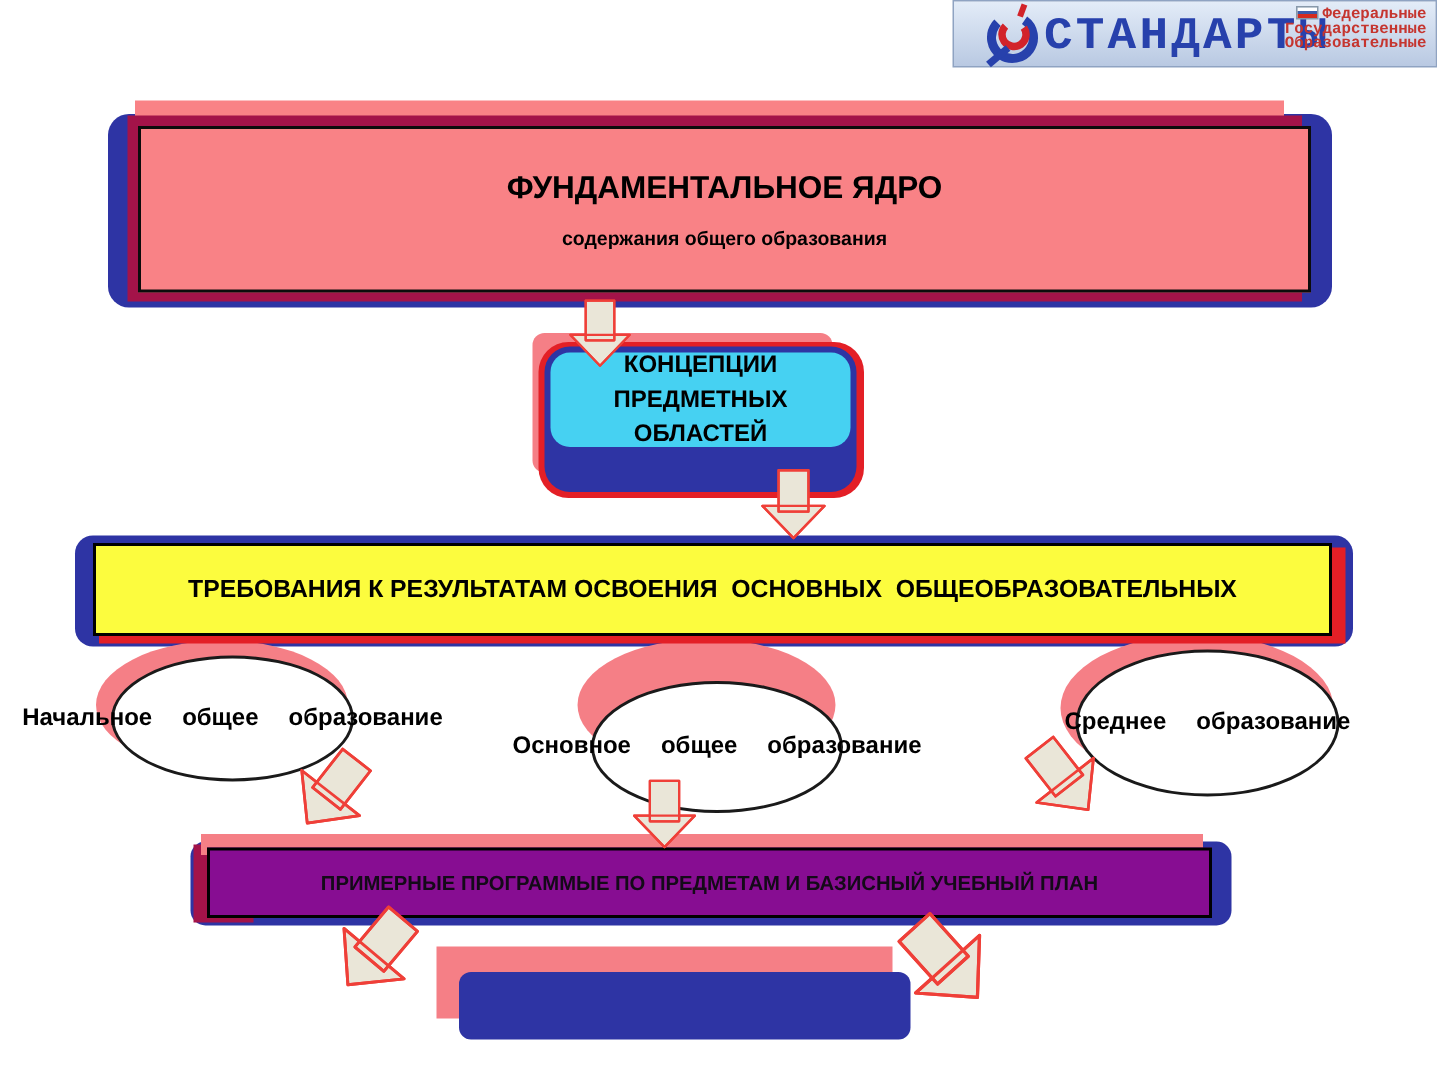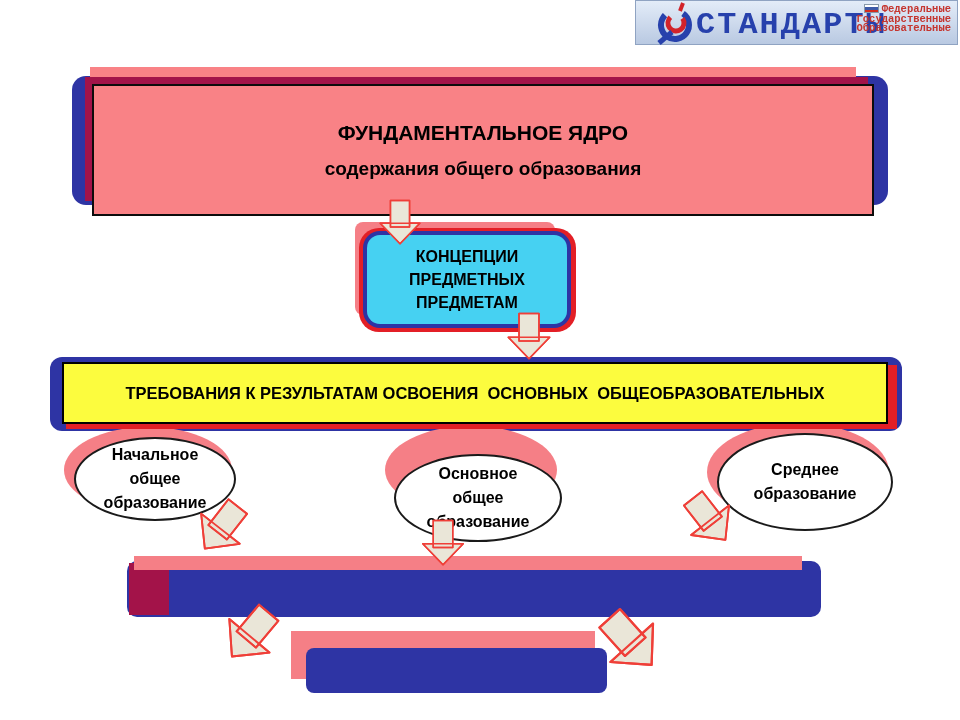--- a/index.html
+++ b/index.html
@@ -18,45 +18,45 @@
   .logo-sub{right:6px;top:3px;text-align:right;color:#c5352f;font-weight:bold;
     font-size:10.5px;line-height:9.5px;}
   .flag{display:inline-block;width:15px;height:9px;margin-right:3px;vertical-align:-1px;
     background:linear-gradient(#ffffff 0 33%,#3d5aa8 33% 66%,#d52b1e 66% 100%);
     border:1px solid #8899aa;box-sizing:border-box;}
 
   
   .fc-navy{left:72px;top:76px;width:816px;height:129px;background:#2e34a4;border-radius:14px;}
   .fc-salmon{left:90px;top:67px;width:766px;height:28px;background:#f98286;}
   .fc-crimson{left:85px;top:77px;width:783px;height:124px;background:#a31349;}
-  .fc-main{left:92px;top:84px;width:782px;height:132px;background:#f98286;
+  .fc-main{left:92px;top:84px;width:782px;height:111px;background:#f98286;
     border:2px solid #0c0c0c;display:flex;flex-direction:column;
     justify-content:center;align-items:center;gap:13px;}
   .fc-line1{font-size:21px;}
-  .fc-line2{font-size:19px;}
+  .fc-line2{font-size:13px;}
 
   
   .cn-salmon{left:355px;top:222px;width:200px;height:93px;background:#f57f86;border-radius:8px;}
   .cn-red{left:359px;top:228px;width:217px;height:104px;background:#e31f26;border-radius:20px;}
   .cn-navy{left:363px;top:231px;width:208px;height:97px;background:#2e34a4;border-radius:17px;}
-  .cn-main{left:367px;top:235px;width:200px;height:89px;background:#46d1f2;border-radius:13px;
+  .cn-main{left:367px;top:235px;width:200px;height:63px;background:#46d1f2;border-radius:13px;
     display:flex;flex-direction:column;justify-content:center;align-items:center;}
   .cn-main .txt{font-size:16px;line-height:1.45;}
 
   
   .rq-navy{left:50px;top:357px;width:852px;height:74px;background:#2e34a4;border-radius:12px;}
   .rq-red{left:66px;top:365px;width:831px;height:64px;background:#e31f26;}
   .rq-main{left:62px;top:362px;width:826px;height:62px;background:#fcfc3e;
     border:2px solid #000;display:flex;flex-direction:column;justify-content:center;align-items:center;}
   .rq-main .txt{font-size:16.5px;line-height:1.35;}
 
   
   .el-shadow{border-radius:50%;background:#f57f86;}
   .el-main{border-radius:50%;background:#ffffff;border:2px solid #1a1a1a;
-    display:flex;flex-direction:column;justify-content:center;align-items:center;}
+    display:flex;flex-direction:row;justify-content:center;align-items:center;gap:20px;}
   .el-main .txt{font-size:16px;line-height:1.5;}
   .e1-shadow{left:64px;top:427px;width:168px;height:86px;}
   .e1-main{left:74px;top:437px;width:162px;height:84px;}
   .e2-shadow{left:385px;top:426px;width:172px;height:88px;}
   .e2-main{left:394px;top:454px;width:168px;height:88px;}
   .e3-shadow{left:707px;top:423px;width:182px;height:98px;}
   .e3-main{left:717px;top:433px;width:176px;height:98px;}
 
   
   .pr-blue{left:127px;top:561px;width:694px;height:56px;background:#2e34a4;border-radius:10px;}
@@ -117,21 +117,21 @@
     <div class="txt fc-line1">ФУНДАМЕНТАЛЬНОЕ ЯДРО</div>
     <div class="txt fc-line2">содержания общего образования</div>
   </div>
 
   <div class="layer cn-salmon z1"></div>
   <div class="layer cn-red z2"></div>
   <div class="layer cn-navy z3"></div>
   <div class="layer cn-main z4">
     <div class="txt">КОНЦЕПЦИИ</div>
     <div class="txt">ПРЕДМЕТНЫХ</div>
-    <div class="txt">ПРЕДМЕТАМ</div>
+    <div class="txt">ОБЛАСТЕЙ</div>
   </div>
 
   <div class="layer rq-navy z1"></div>
   <div class="layer rq-red z2"></div>
   <div class="layer rq-main z3">
     <div class="txt prewrap">ТРЕБОВАНИЯ К РЕЗУЛЬТАТАМ ОСВОЕНИЯ  ОСНОВНЫХ  ОБЩЕОБРАЗОВАТЕЛЬНЫХ</div>
   </div>
 
   <div class="layer el-shadow e1-shadow z1"></div>
   <div class="layer el-main e1-main z2">
@@ -149,20 +149,23 @@
 
   <div class="layer el-shadow e3-shadow z1"></div>
   <div class="layer el-main e3-main z2">
     <div class="txt">Среднее</div>
     <div class="txt">образование</div>
   </div>
 
   <div class="layer pr-blue z1"></div>
   <div class="layer pr-crimson z2"></div>
   <div class="layer pr-salmon z3"></div>
+  <div class="layer pr-main z4">
+    <div class="txt">ПРИМЕРНЫЕ ПРОГРАММЫЕ ПО ПРЕДМЕТАМ И БАЗИСНЫЙ УЧЕБНЫЙ ПЛАН</div>
+  </div>
 
   <div class="layer um-salmon z1"></div>
   <div class="layer um-navy z2"></div>
 
   <div class="arrow ar1">
     <svg viewBox="0 0 60 64">
         <polygon class="ar-fill" points="3,33 57,33 30,61"></polygon>
         <rect class="ar-fill" x="17" y="2" width="26" height="36"></rect>
         <polygon class="ar-line" points="3,33 57,33 30,61"></polygon>
         <rect class="ar-line" x="17" y="2" width="26" height="36"></rect>

